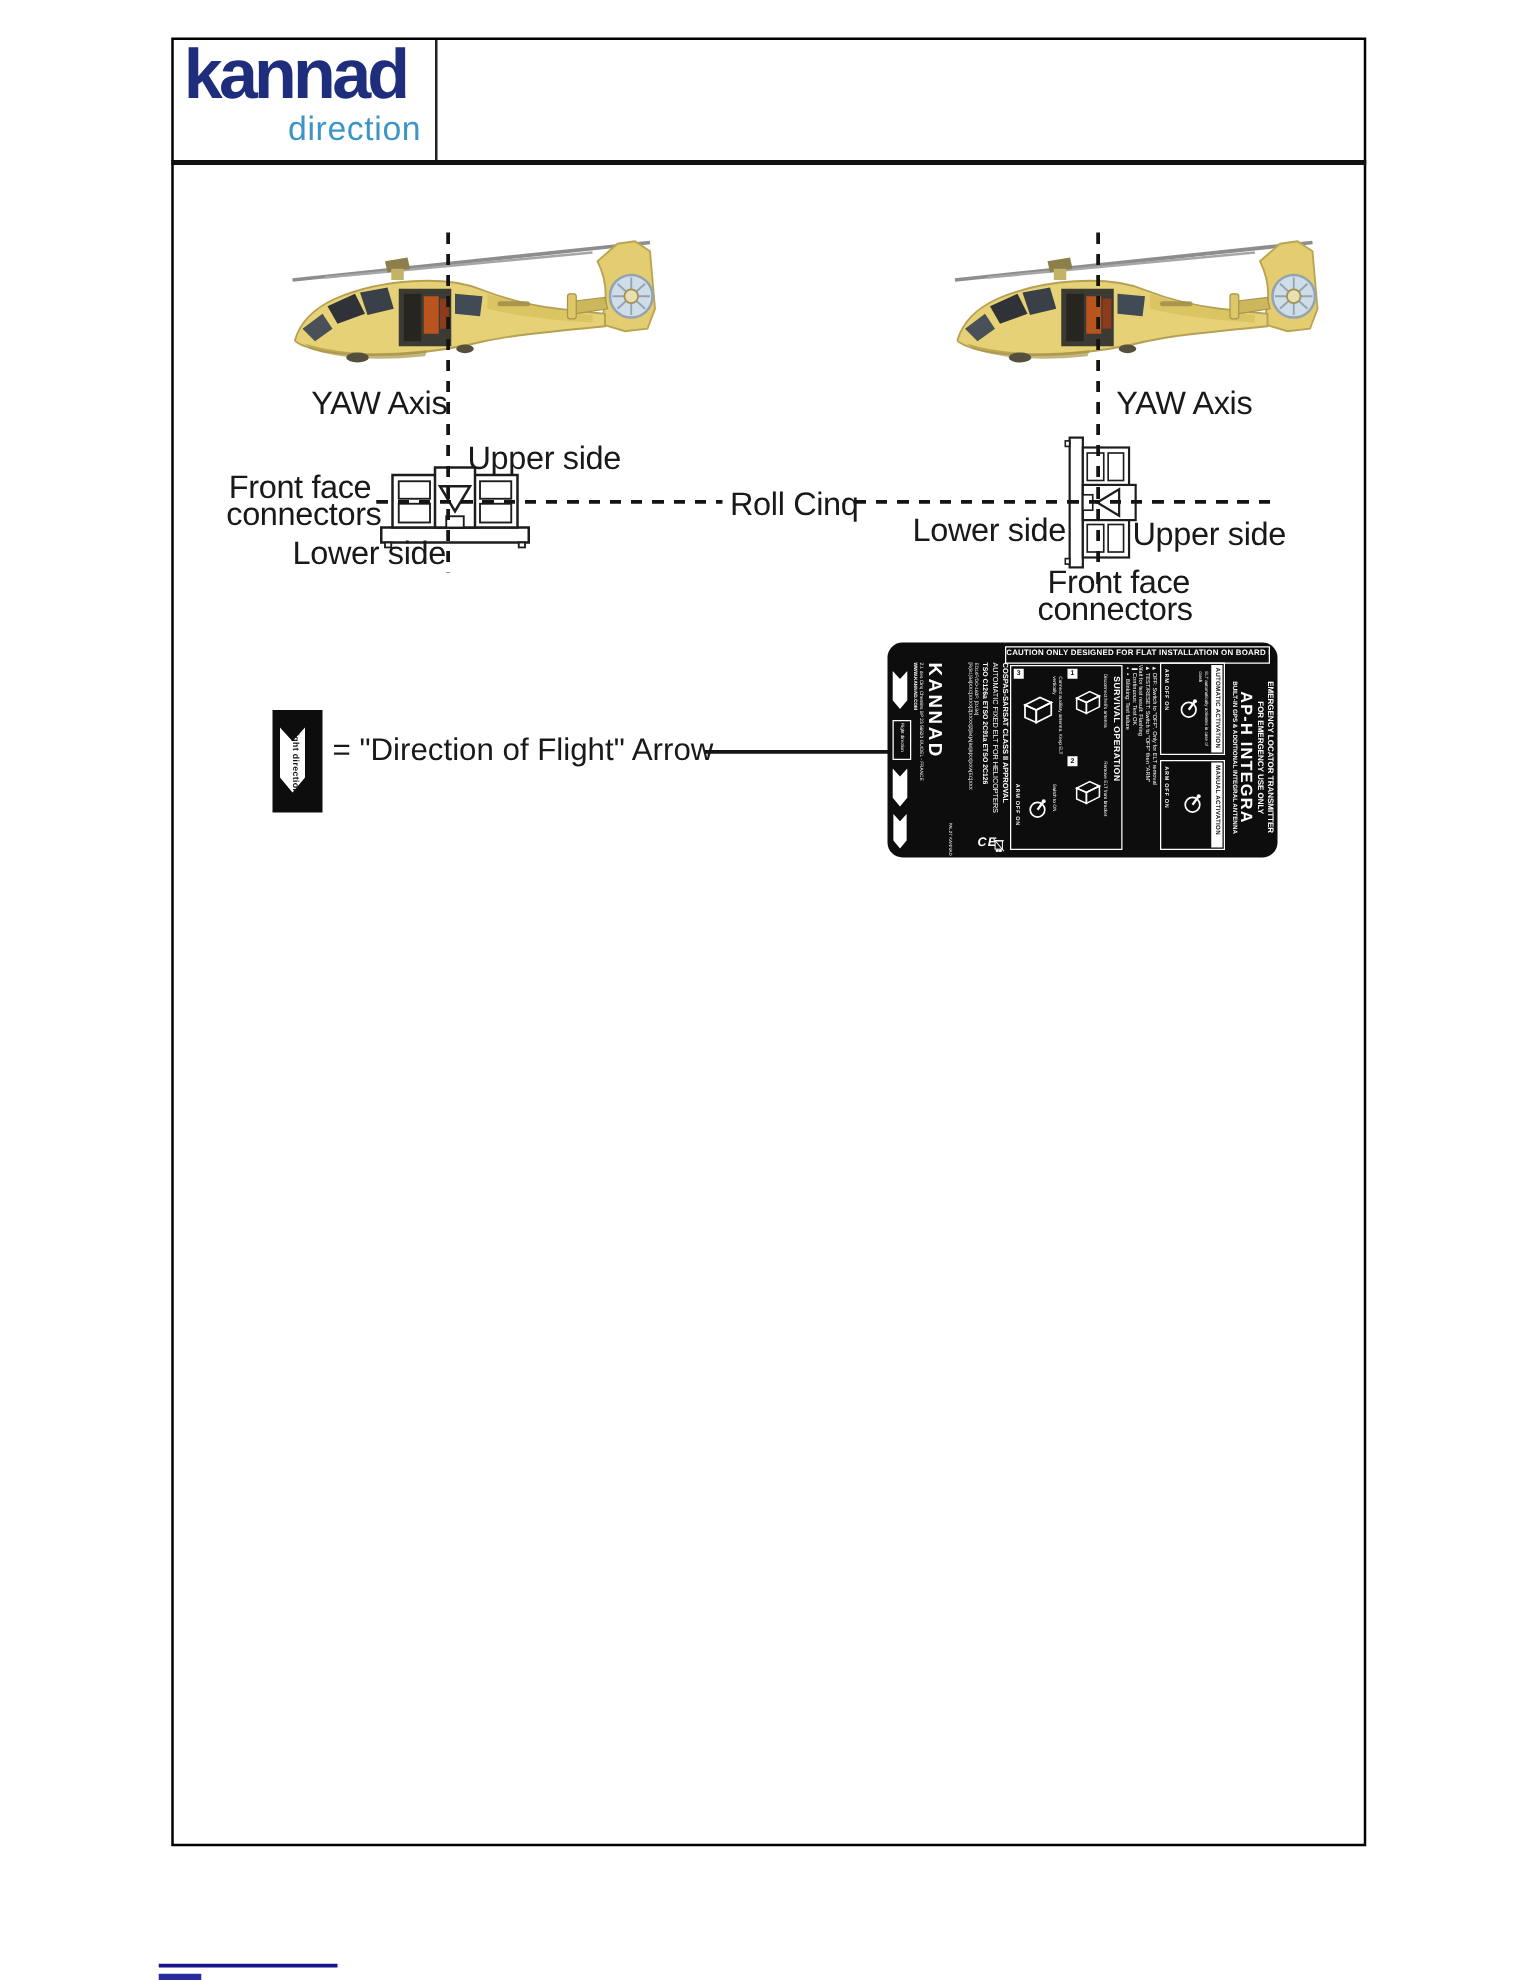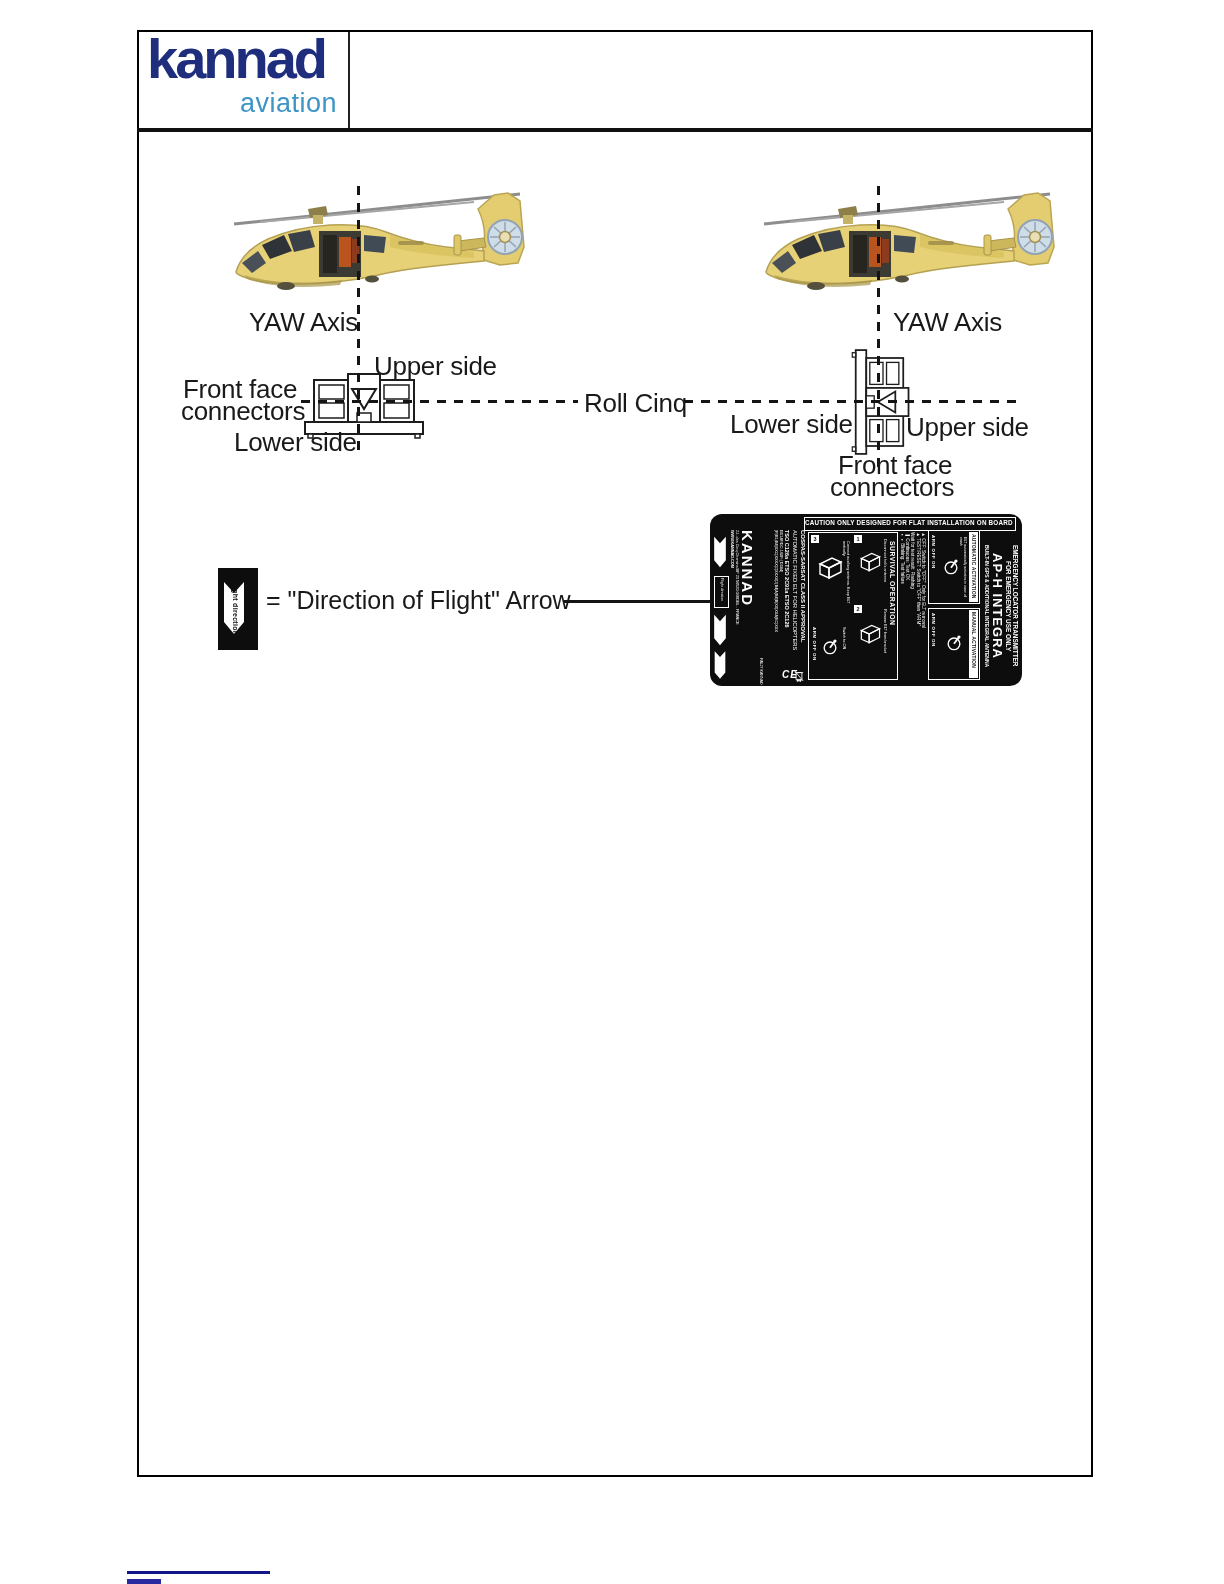--- a/index.html
+++ b/index.html
@@ -140,21 +140,21 @@
     </symbol>
   </defs>
 </svg>
 
 <div class="page">
 
   <div class="frame"></div>
 
   <div class="logo-cell">
     <div class="logo-primary">kannad</div>
-    <div class="logo-secondary">aviation</div>
+    <div class="logo-secondary">direction</div>
   </div>
   <div class="header-rule"></div>
 
   <svg class="heli" style="left:222px;top:175px">
       <use href="#heli"></use>
     </svg>
   <svg class="heli" style="left:752px;top:175px">
       <use href="#heli"></use>
     </svg>
 

